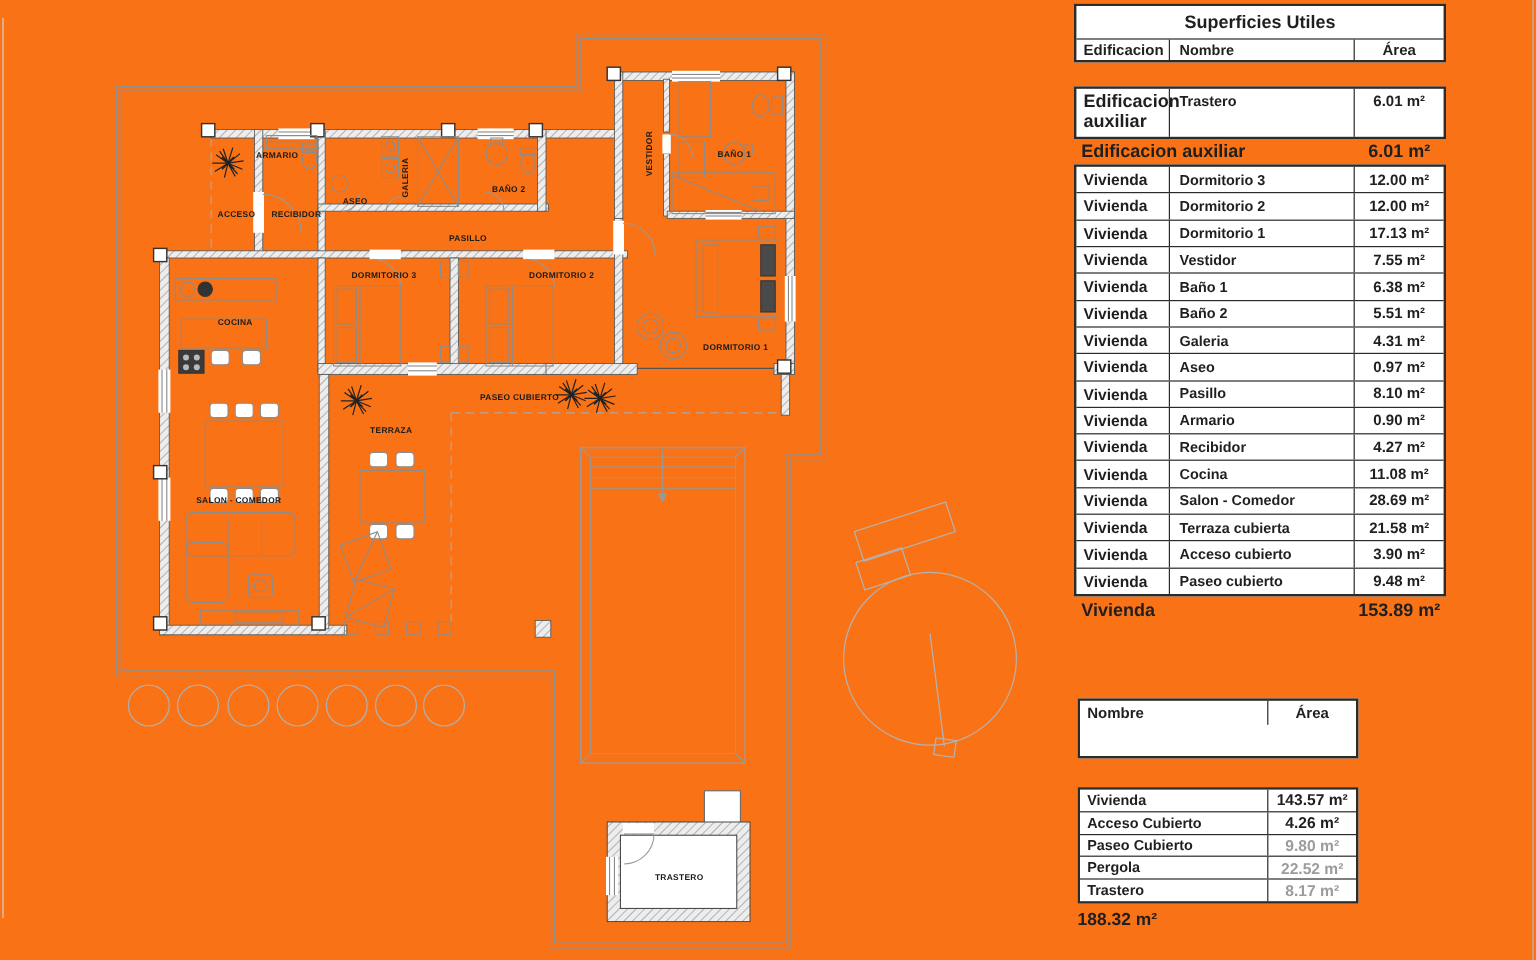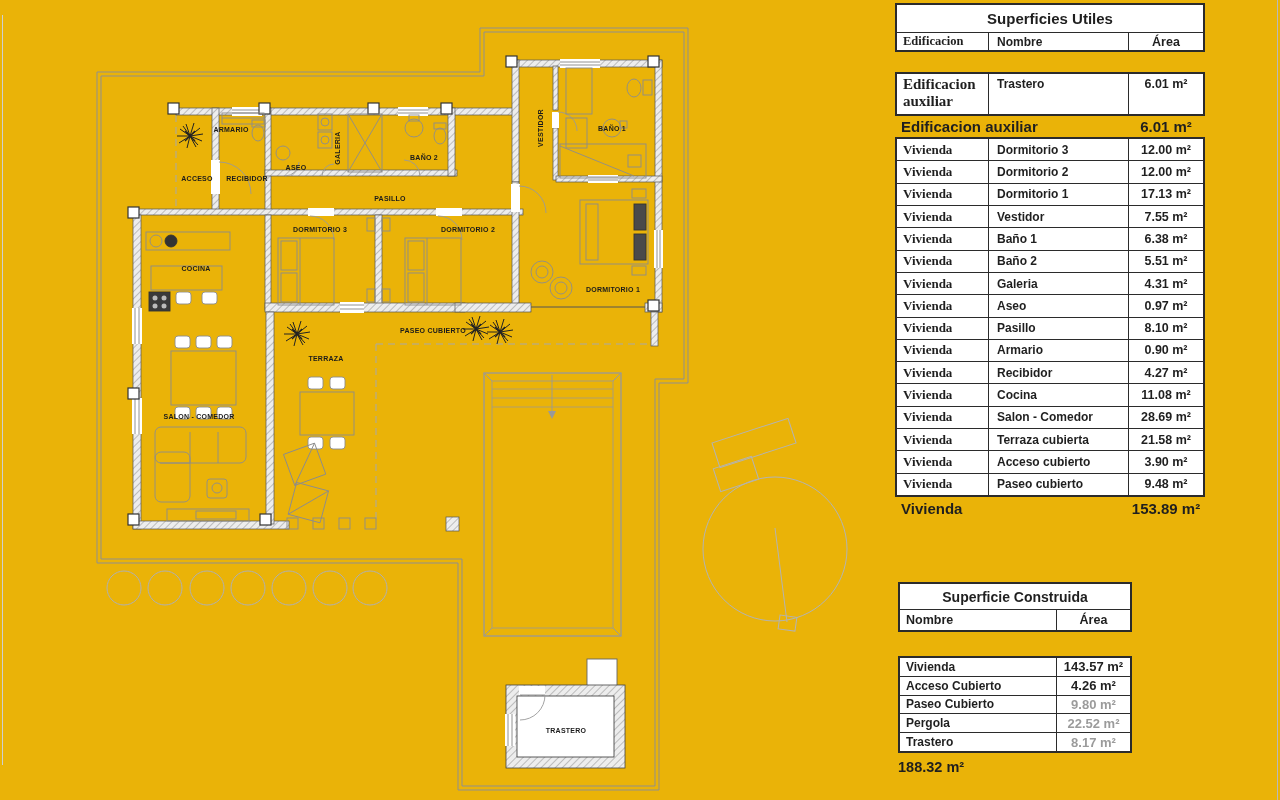--- a/index.html
+++ b/index.html
@@ -1,18 +1,18 @@
 <!DOCTYPE html>
 <html><head>
 <meta charset="utf-8">
 <style>
   * { margin:0; padding:0; box-sizing:border-box; }
   html,body { background:#ffffff; }
   #page {
-    position:relative; width:1280px; height:800px; background:#eab308;
+    position:relative; width:1280px; height:800px; background:#f97316;
     font-family:"Liberation Sans", sans-serif; overflow:hidden;
   }
   
   #edge-left  { position:absolute; left:2px;   top:15px; width:1px; height:750px; background:#cfcfcf; }
   #edge-right { position:absolute; left:1277px; top:0;   width:1px; height:800px; background:#b9b9b9; }
 
   
   #plan { position:absolute; left:0; top:0; }
   .room-label { font-family:"Liberation Sans", sans-serif; font-weight:bold; font-size:7px;
                 letter-spacing:.25px; fill:#1b1b1b; }
@@ -20,21 +20,21 @@
   
   .tbl, .tbl * { font-family:"Liberation Sans", sans-serif; font-weight:bold; color:#1f1f1f; }
   .tblbox { border:2px solid #2b2b2b; background:#fff; }
 
   
   #t1-head  { position:absolute; left:895px; top:3px;  width:310px; height:49px; }
   #t1-title { height:28px; line-height:28px; text-align:center; font-size:15px;
               border-bottom:1.5px solid #2b2b2b; }
   .colrow   { display:flex; align-items:center; height:17px; }
   #t1-head .colrow { height:17px; }
-  .c-ed { width:92px;  padding-left:6px; font-size:12.5px; border-right:1.5px solid #2b2b2b; align-self:stretch; display:flex; align-items:center;font-family:Liberation Serif, serif; }
+  .c-ed { width:78px;  padding-left:6px; font-size:12.5px; border-right:1.5px solid #2b2b2b; align-self:stretch; display:flex; align-items:center; }
   .c-nm { flex:1;      padding-left:8px; font-size:12px;   border-right:1.5px solid #2b2b2b; align-self:stretch; display:flex; align-items:center; }
   .c-ar { width:74px;  text-align:center; font-size:12.5px; align-self:stretch; display:flex; align-items:center; justify-content:center; }
 
   #t1-aux { position:absolute; left:895px; top:72px; width:310px; height:44px; display:flex; }
   #t1-aux .c-ed { font-size:15px; line-height:1.15; padding-top:2px; align-items:flex-start; }
   #t1-aux .c-nm { padding-top:3px; align-items:flex-start; }
   #t1-aux .c-ar { padding-top:3px; align-items:flex-start; }
 
   .sumrow { position:absolute; left:895px; width:310px; height:21px; font-size:15px; }
   .sumrow .sr-label { position:absolute; left:6px; top:0; line-height:21px; }
@@ -480,21 +480,20 @@
       </div>
     </div>
 
   <div class="tbl sumrow" style="top:498px;">
     <div class="sr-label">Vivienda</div>
     <div class="sr-value">153.89 m²</div>
   </div>
 
 
   <div class="tbl tblbox" id="t2-head">
-    <div id="t2-title">Superficie Construida</div>
     <div class="colrow">
       <div class="c2-nm">Nombre</div>
       <div class="c2-ar">Área</div>
     </div>
   </div>
 
   <div class="tbl tblbox" id="t2-rows">
       <div class="trow">
         <div class="c2-nm">Vivienda</div>
         <div class="c2-ar">143.57 m²</div>

